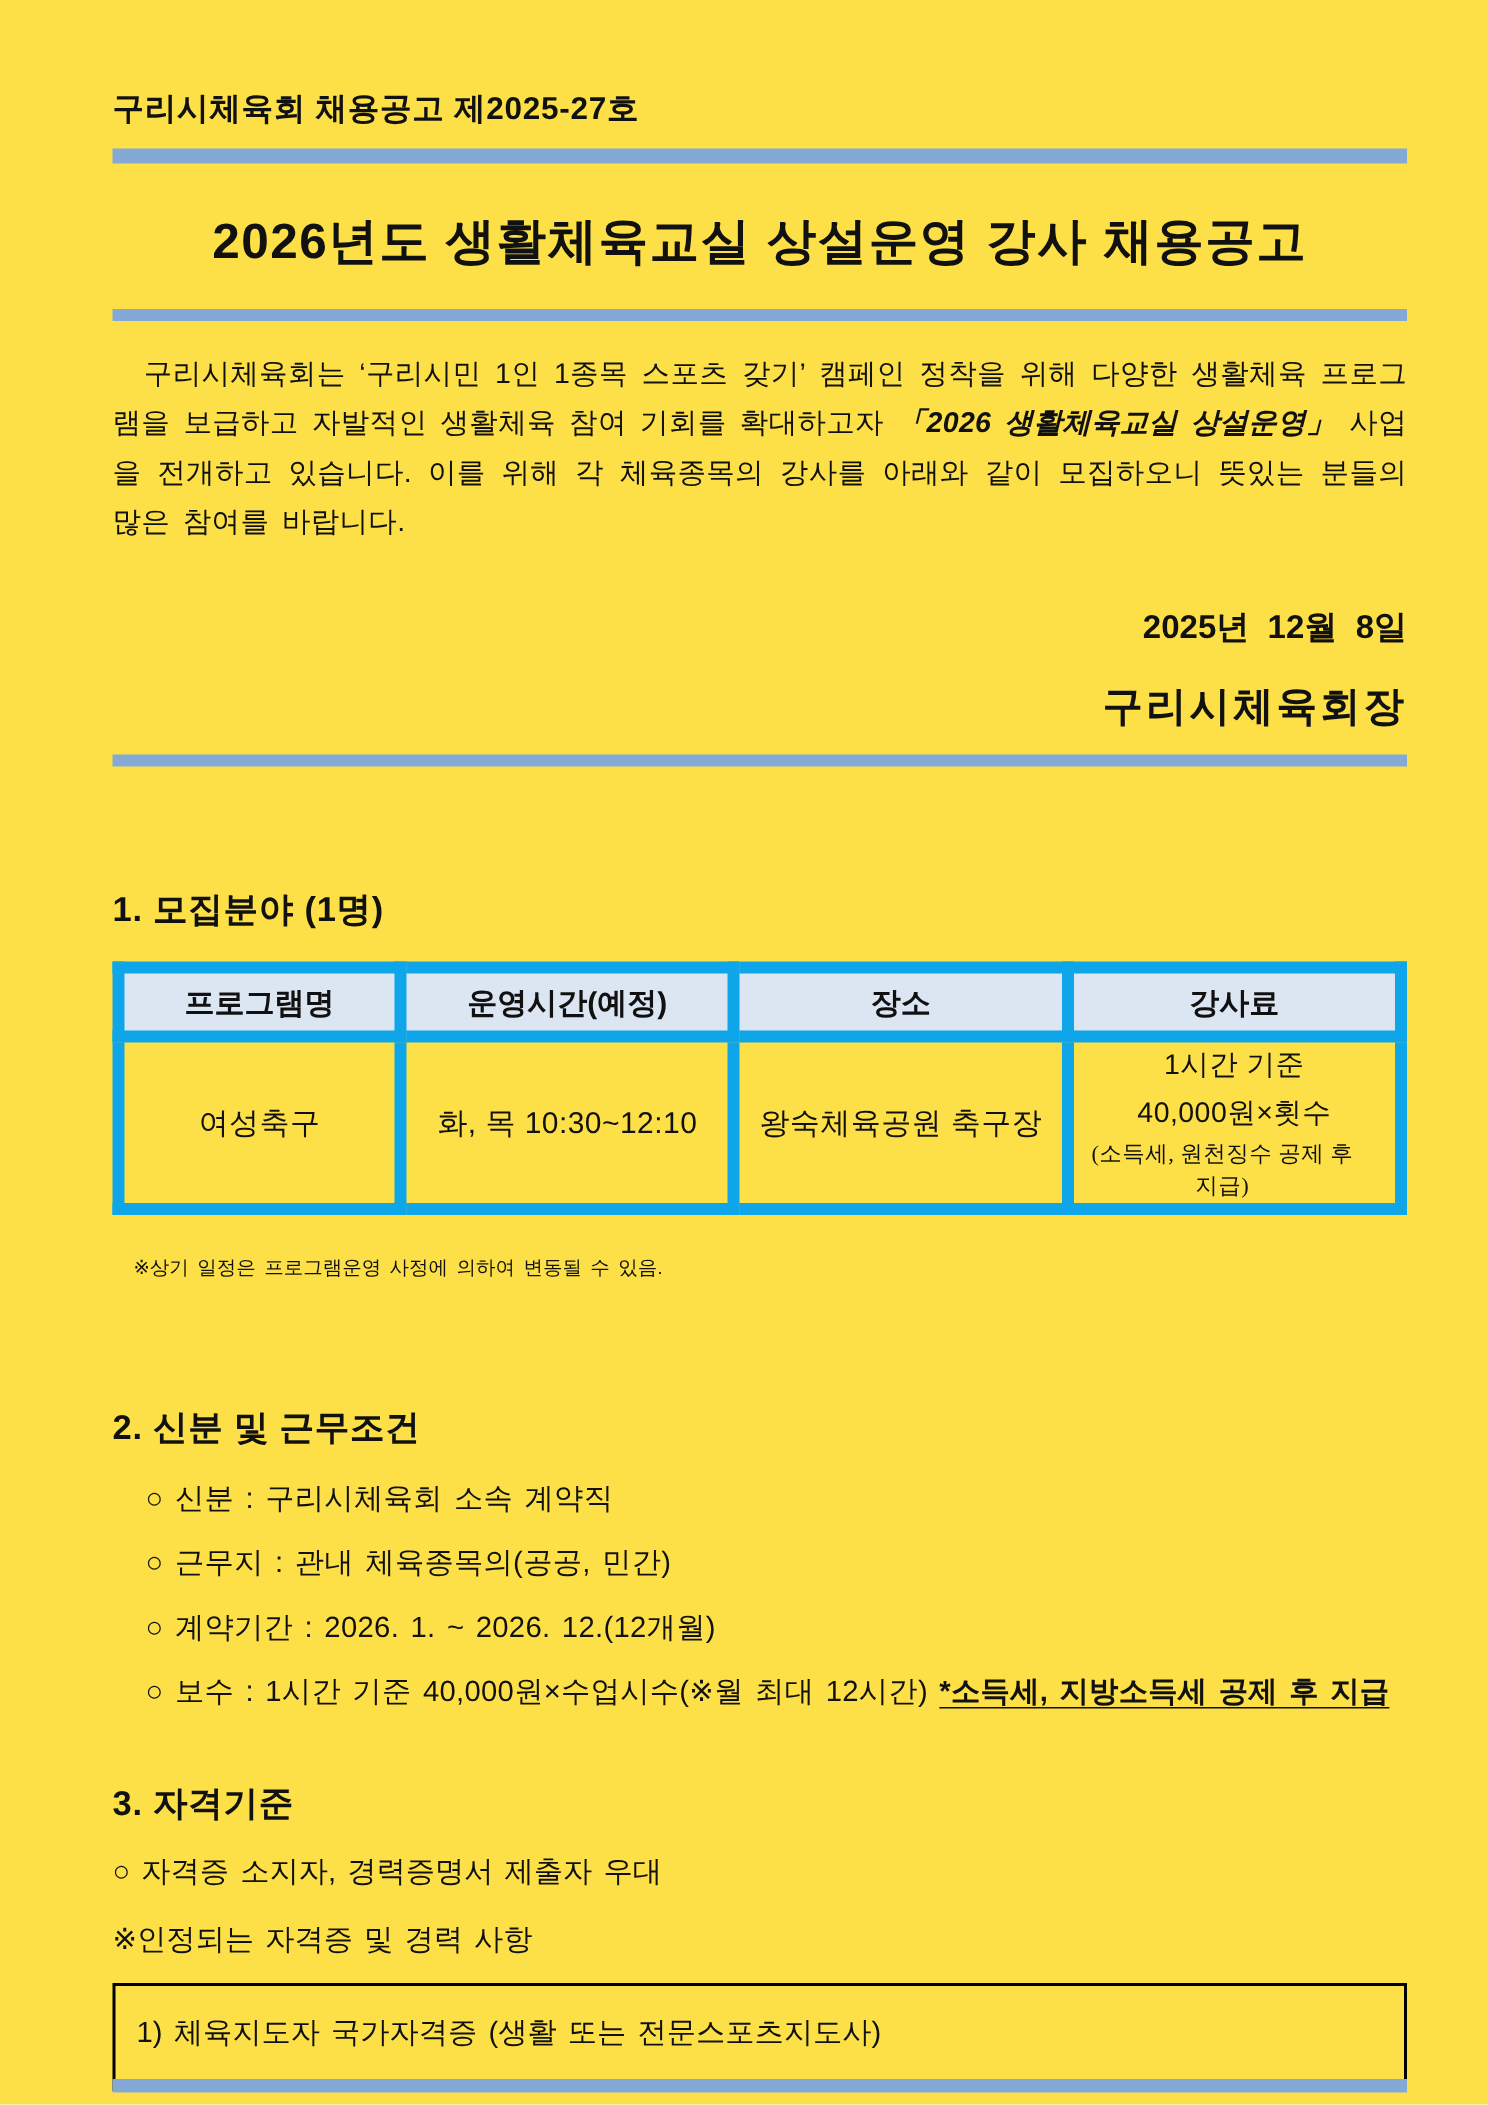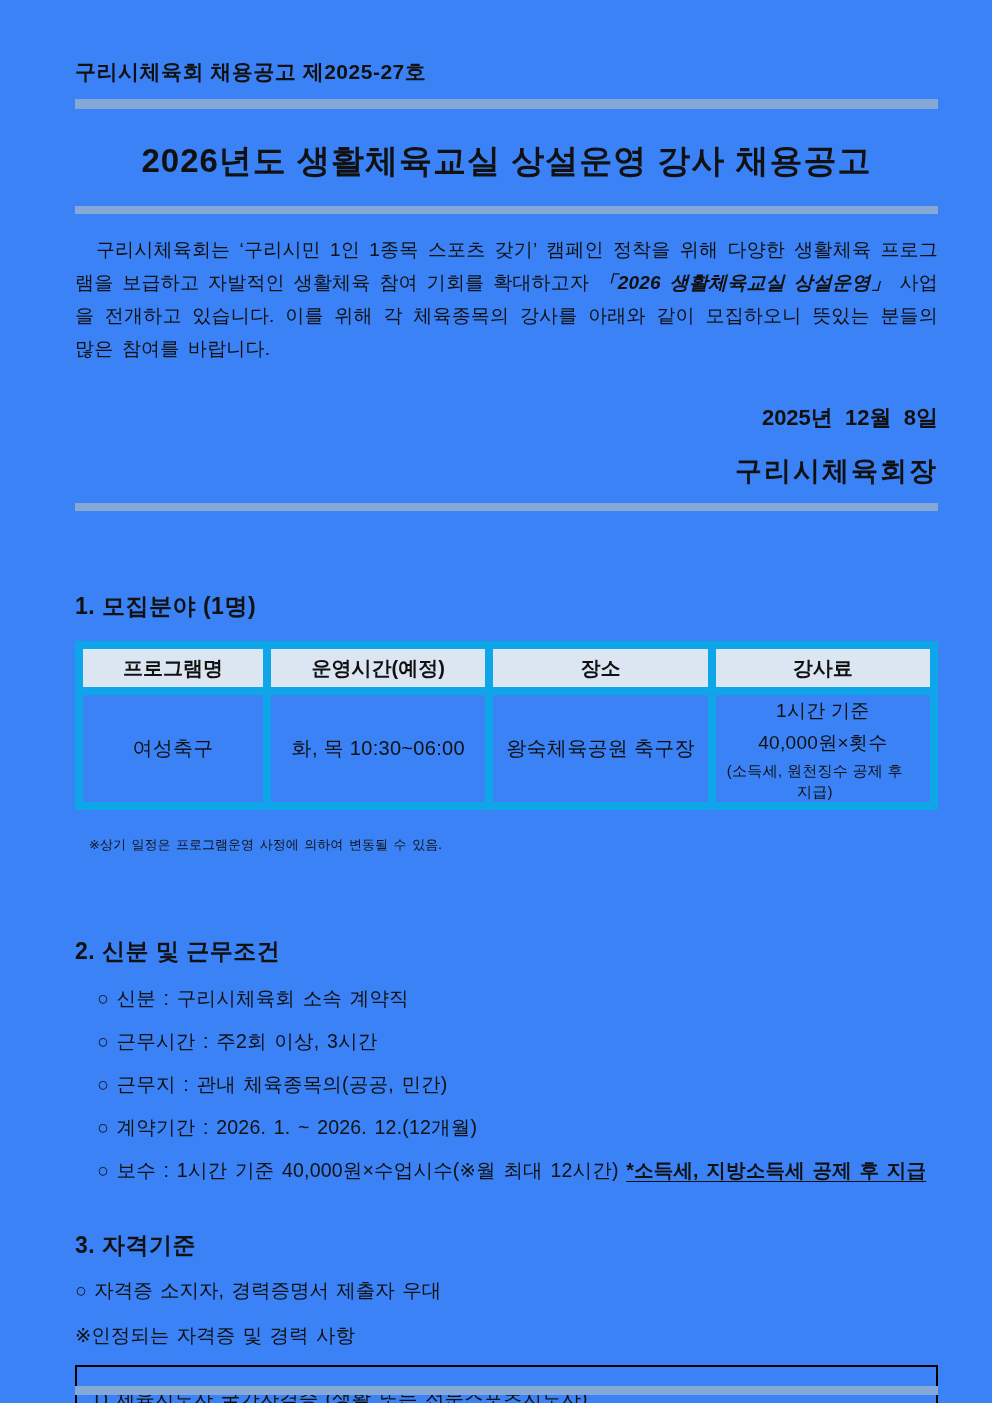--- a/index.html
+++ b/index.html
@@ -1,20 +1,20 @@
 <!DOCTYPE html>
 <html lang="ko"><head>
 <meta charset="utf-8">
 <style>
   html, body { margin: 0; padding: 0; background: #ffffff; }
   .page {
     position: relative;
     width: 992px;
     height: 1403px;
-    background: #3b82f6;
+    background: #fde047;
     font-family: "Liberation Sans", "DejaVu Sans", sans-serif;
     color: #111111;
     box-sizing: border-box;
     padding: 58px 54px 0 75px;
     overflow: hidden;
   }
   .doc-number {
     font-size: 21px;
     font-weight: bold;
     letter-spacing: 0.5px;
@@ -85,21 +85,21 @@
   table.recruit td {
     height: 104px;
     font-size: 20px;
     letter-spacing: 0.3px;
   }
   .col-program { width: 22%; }
   .col-time    { width: 26%; }
   .col-place   { width: 26%; }
   .col-fee     { width: 26%; }
   .fee-line { font-size: 19px; line-height: 1.65; }
-  .fee-note { font-size: 15px; line-height: 1.4; padding: 2px 22px 0 6px; }
+  .fee-note { font-size: 15px; line-height: 1.4; padding: 2px 22px 0 6px; font-family: Liberation Serif, serif; }
   .table-note {
     margin-top: 26px;
     padding-left: 14px;
     font-size: 13px;
     word-spacing: 2px;
   }
   .s2-heading { margin-top: 82px; }
   .cond-list { margin-top: 18px; }
   .cond-item {
     font-size: 19.5px;
@@ -181,38 +181,37 @@
       <tr>
         <th>프로그램명</th>
         <th>운영시간(예정)</th>
         <th>장소</th>
         <th>강사료</th>
       </tr>
     </thead>
     <tbody>
       <tr>
         <td>여성축구</td>
-        <td>화, 목 10:30~06:00</td>
+        <td>화, 목 10:30~12:10</td>
         <td>왕숙체육공원 축구장</td>
         <td>
           <div class="fee-line">1시간 기준</div>
           <div class="fee-line">40,000원×횟수</div>
           <div class="fee-note">(소득세, 원천징수 공제 후 지급)</div>
         </td>
       </tr>
     </tbody>
   </table>
 
   <div class="table-note">※상기 일정은 프로그램운영 사정에 의하여 변동될 수 있음.</div>
 
   <div class="section-heading s2-heading">2. 신분 및 근무조건</div>
 
   <div class="cond-list">
     <div class="cond-item">○ 신분 : 구리시체육회 소속 계약직</div>
-    <div class="cond-item">○ 근무시간 : 주2회 이상, 3시간</div>
     <div class="cond-item">○ 근무지 : 관내 체육종목의(공공, 민간)</div>
     <div class="cond-item">○ 계약기간 : 2026. 1. ~ 2026. 12.(12개월)</div>
     <div class="cond-item"><span>○ 보수 : 1시간 기준 40,000원×수업시수(※월 최대 12시간) </span><span class="u">*소득세, 지방소득세 공제 후 지급</span></div>
   </div>
 
   <div class="section-heading s3-heading">3. 자격기준</div>
 
   <div class="qual-pref">○ 자격증 소지자, 경력증명서 제출자 우대</div>
 
   <div class="qual-note">※인정되는 자격증 및 경력 사항</div>

